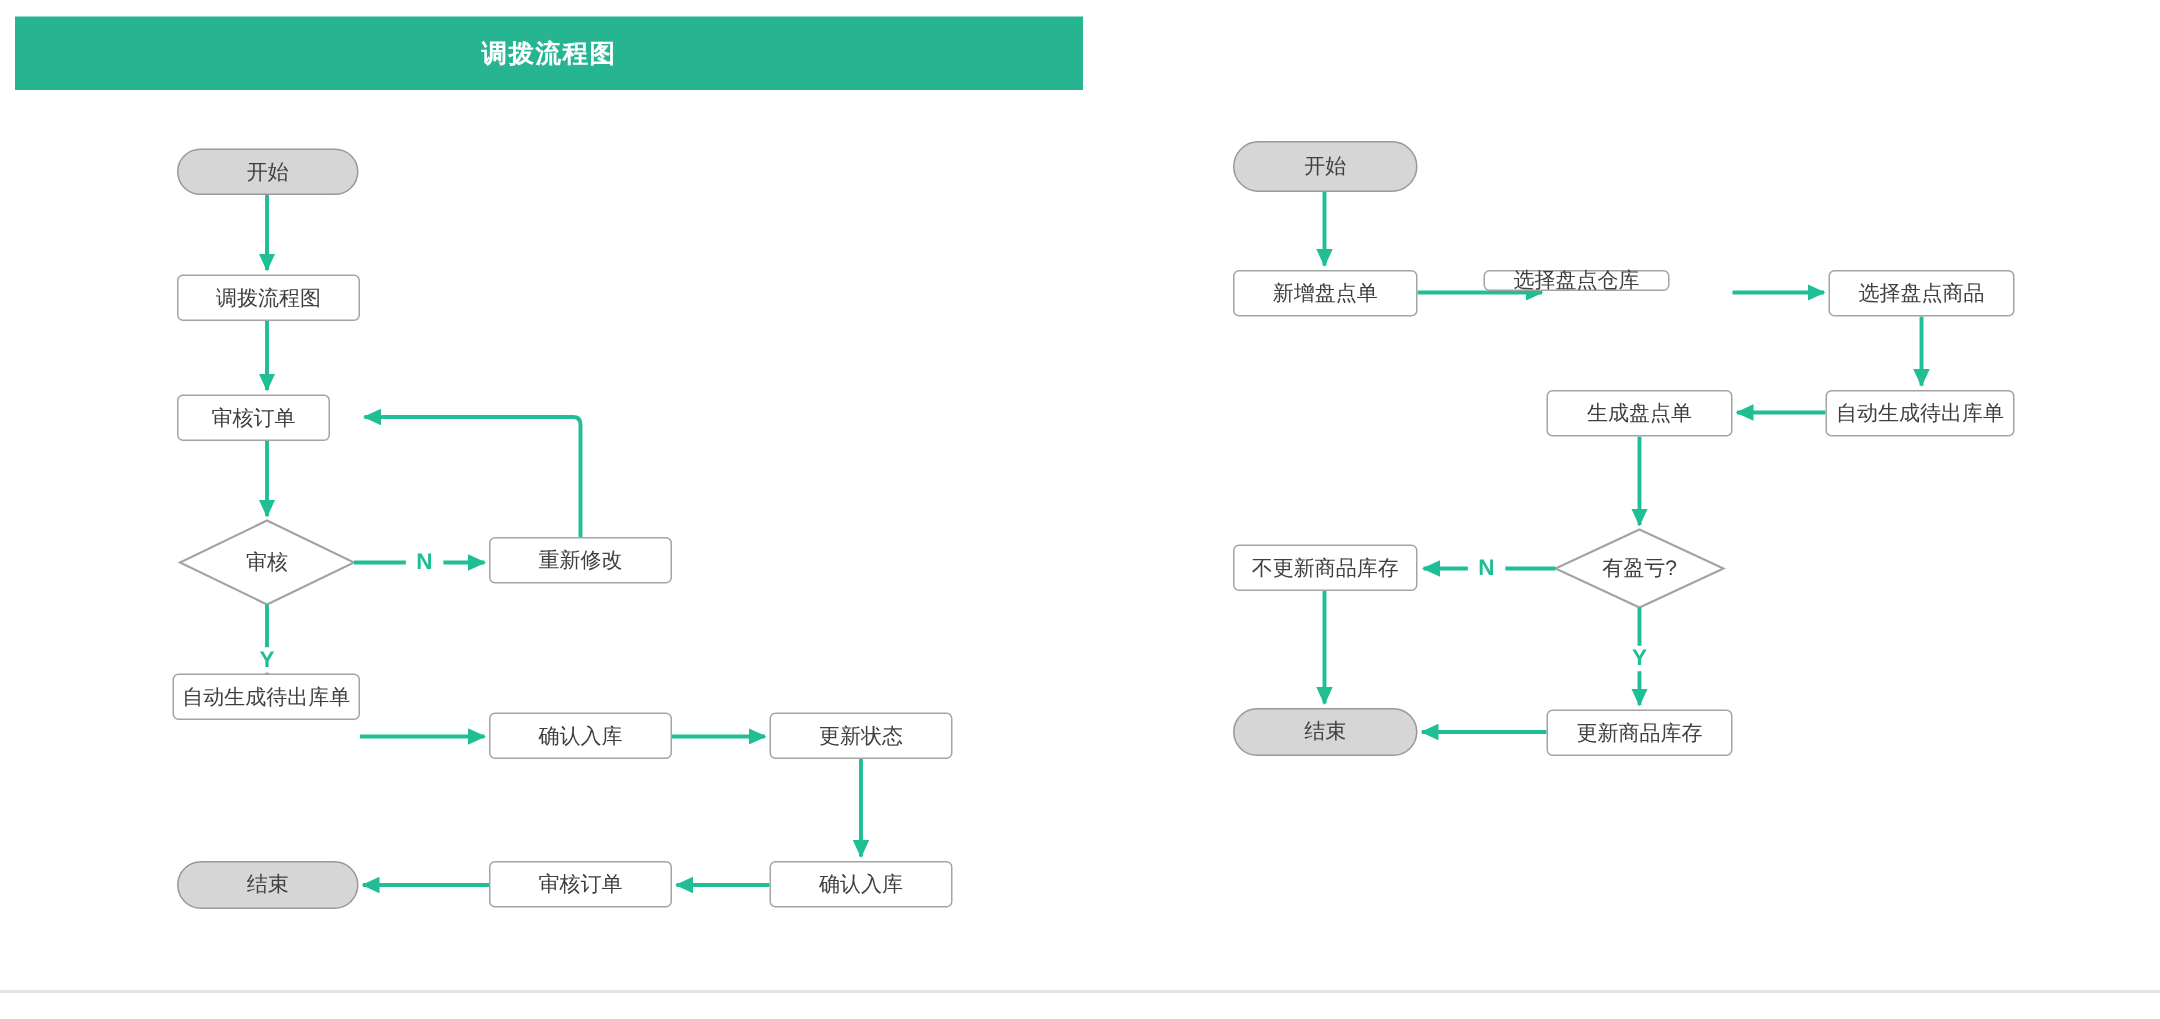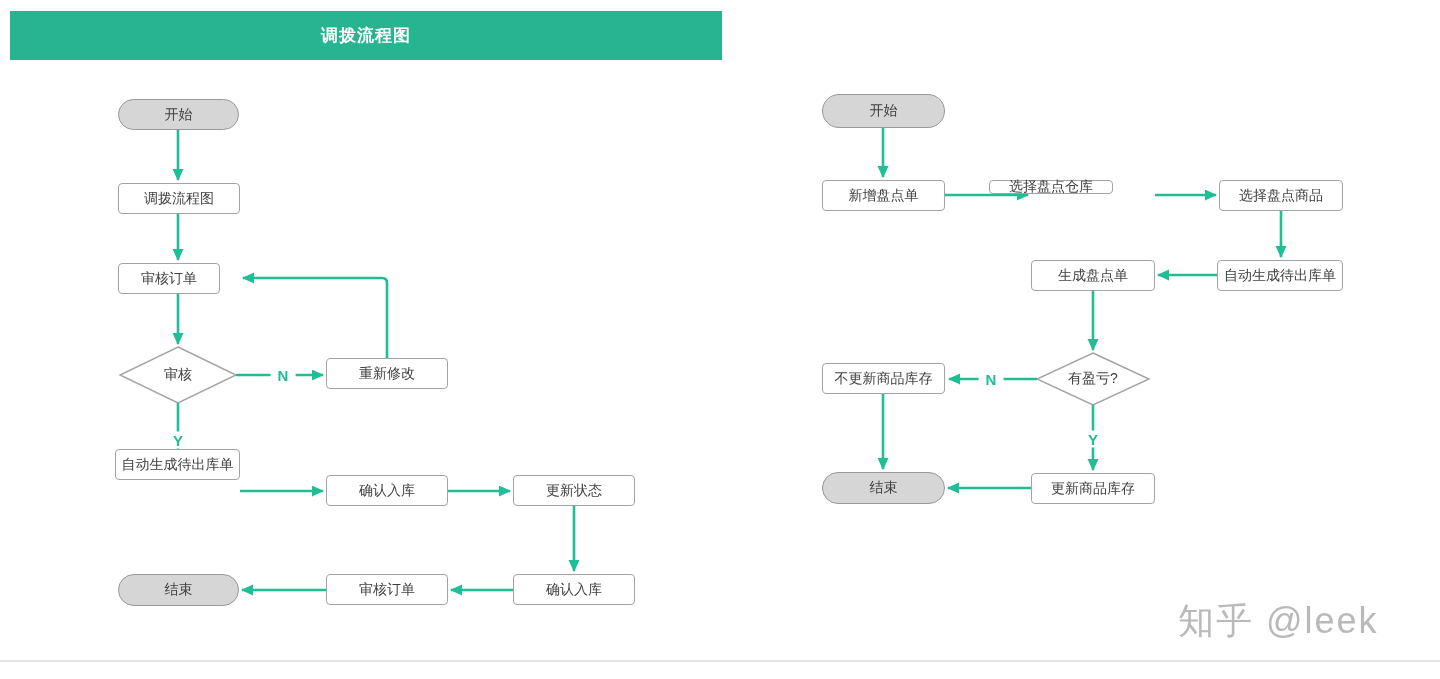--- a/index.html
+++ b/index.html
@@ -104,16 +104,15 @@
   <div class="node rect" style="left:1217px;top:260px;width:126px;height:31px">自动生成待出库单</div>
   <div class="node rect" style="left:1031px;top:260px;width:124px;height:31px">生成盘点单</div>
   <div class="node dlabel" style="left:1033px;top:364px;width:120px;height:30px">有盈亏?</div>
   <div class="node rect" style="left:822px;top:363px;width:123px;height:31px">不更新商品库存</div>
   <div class="node rect" style="left:1031px;top:473px;width:124px;height:31px">更新商品库存</div>
   <div class="node oval" style="left:822px;top:472px;width:123px;height:32px">结束</div>
 
   <div class="branch" style="left:991px;top:379px">N</div>
   <div class="branch" style="left:1093px;top:439px">Y</div>
 
-  <div class="watermark">知乎 @leek</div>
   <div class="divider"></div>
 
 </div>
 
 </body></html>

